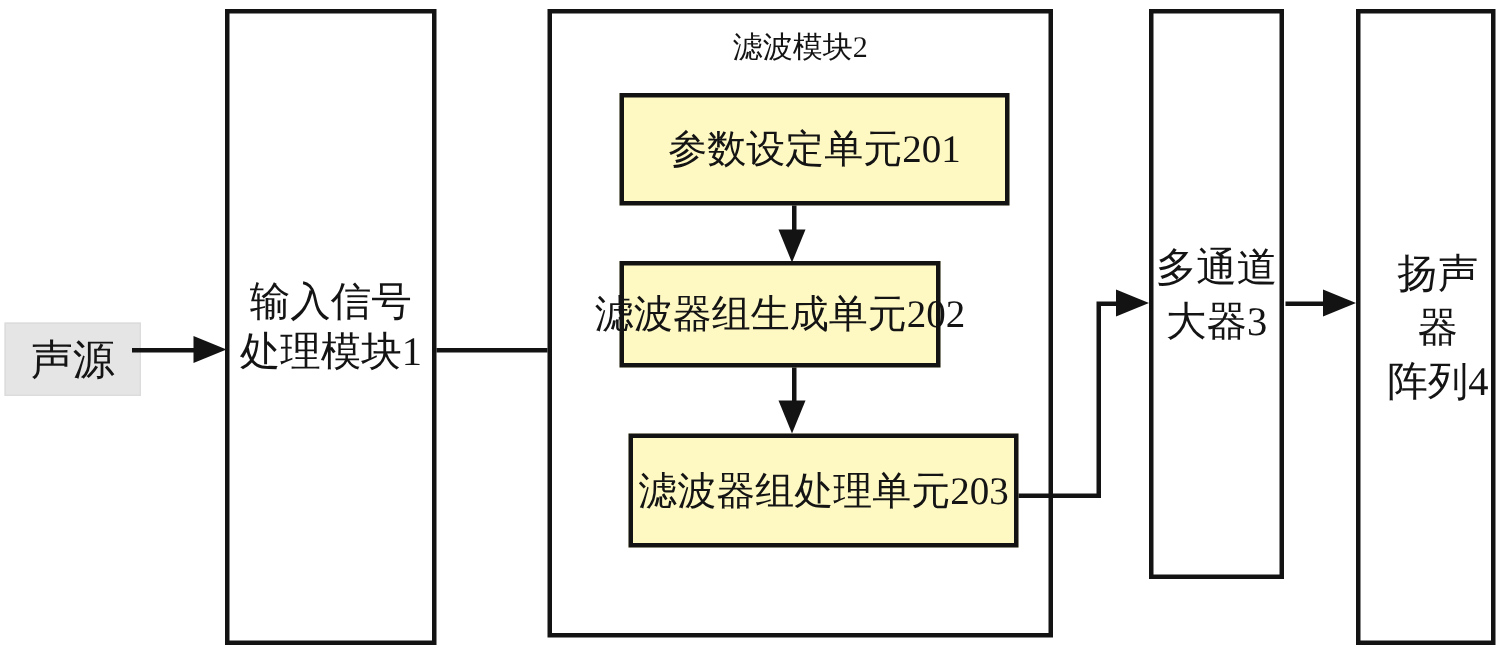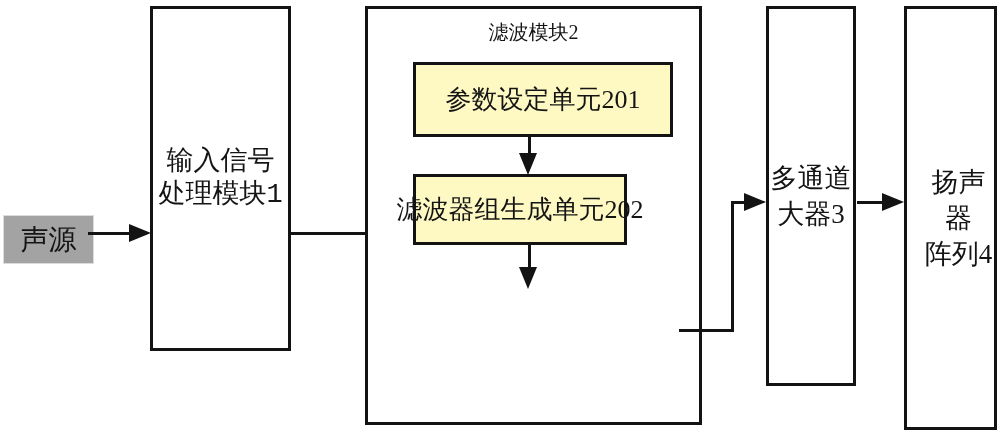--- a/index.html
+++ b/index.html
@@ -63,23 +63,23 @@
   }
   #source-box {
     position: absolute;
     left: 3px; top: 215px; width: 91px; height: 49px;
     border: 1px solid #dcdcdc;
     box-sizing: border-box;
     display: flex;
     align-items: center;
     justify-content: center;
     font-size: 28px;
-    background: #a3a3a3;
+    background: #e5e5e5;
   }
-  #input-box   { left: 150px; top: 6px; width: 141px; height: 345px; line-height: 33px; font-family: Liberation Mono, monospace; }
+  #input-box   { left: 150px; top: 6px; width: 141px; height: 424px; line-height: 33px; }
   #filter-box  { position: absolute; left: 365px; top: 6px; width: 337px; height: 419px;
                  border: 3px solid #131313; box-sizing: border-box; background: #ffffff; }
   #filter-title{ position: absolute; left: 365px; top: 15px; width: 337px; height: 34px;
                  text-align: center; font-size: 20px; line-height: 34px; }
   #unit-201 { left: 413px; top: 62px;  width: 260px; height: 75px; }
   #unit-202 { left: 413px; top: 174px; width: 214px; height: 71px; }
   #unit-203 { left: 419px; top: 289px; width: 260px; height: 76px; }
   #amp-box     { left: 766px; top: 6px; width: 90px; height: 380px; line-height: 36px; }
   #speaker-box { left: 904px; top: 6px; width: 93px; height: 424px; line-height: 36px; padding-left: 16px; }
 </style>
@@ -115,20 +115,23 @@
   <div class="wire" style="left:528px; top:137px; width:3px; height:18px;"></div>
   <div class="ah-down" style="left:519px; top:153px;"></div>
 
   <div class="unit" id="unit-202">
     <span class="line">滤波器组生成单元202</span>
   </div>
 
   <div class="wire" style="left:528px; top:245px; width:3px; height:23px;"></div>
   <div class="ah-down" style="left:519px; top:267px;"></div>
 
+  <div class="unit" id="unit-203">
+    <span class="line">滤波器组处理单元203</span>
+  </div>
 
   <div class="wire" style="left:679px; top:329px; width:55px; height:3px;"></div>
   <div class="wire" style="left:731px; top:201px; width:3px; height:131px;"></div>
   <div class="wire" style="left:734px; top:201px; width:12px; height:3px;"></div>
   <div class="ah-right" style="left:744px; top:193px;"></div>
 
   <div class="box" id="amp-box">
     <span class="line">多通道</span>
     <span class="line">大器3</span>
   </div>

